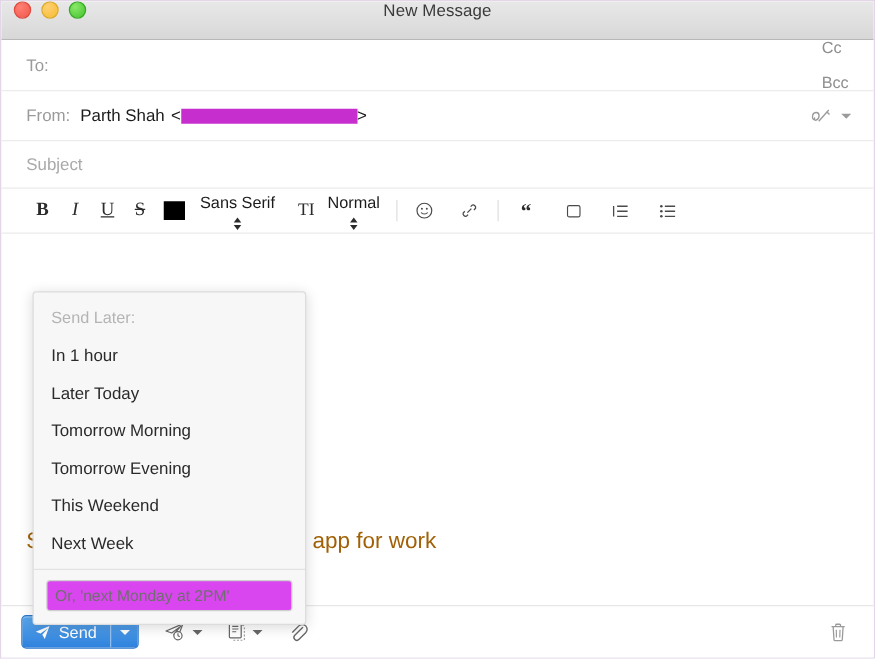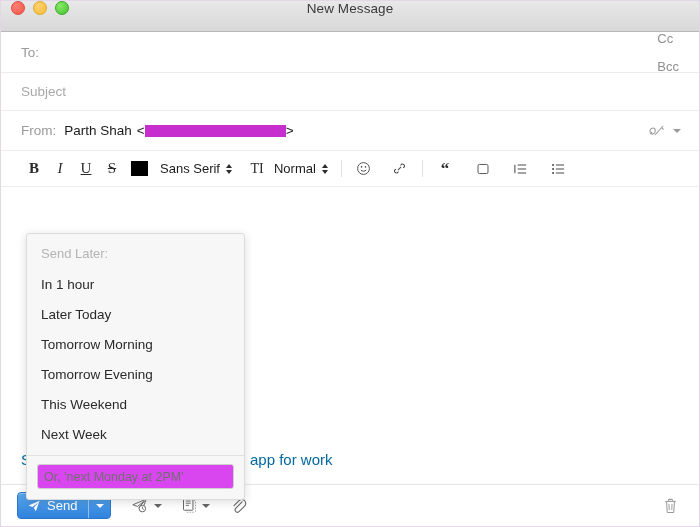--- a/index.html
+++ b/index.html
@@ -154,20 +154,21 @@
     cursor: pointer;
   }
   .fmt-select {
     display: flex;
     align-items: center;
     gap: 5px;
     font-size: 13px;
     color: #1b1b1b;
     cursor: pointer;
     padding: 0 4px;
+    flex-direction: column;
   }
   .stepper {
     display: inline-flex;
     flex-direction: column;
     line-height: 0;
     margin-left: 1px;
   }
   .stepper .up, .stepper .dn {
     width: 0; height: 0;
     border-left: 3.5px solid transparent;
@@ -184,25 +185,24 @@
   }
 
   
   .body-area {
     position: relative;
     padding: 16px 20px 0 20px;
     height: 270px;
     box-sizing: border-box;
   }
   .body-text {
-    font-size: 15px;
-    color: #0369a1;
+    font-size: 18px;
+    color: #a16207;
     line-height: 1.4;
     white-space: pre;
-    margin-top: 29px;
   }
 
   
   .popover {
     position: absolute;
     left: 25px;
     top: 232px;
     width: 219px;
     background: #f7f7f7;
     border: 1px solid #dcdcdc;
@@ -325,40 +325,40 @@
 
   <div class="hdr-row to-row">
     <span class="hdr-label">To:</span>
     <span class="hdr-value"></span>
     <span class="ccbcc">
       <span>Cc</span>
       <span>Bcc</span>
     </span>
   </div>
 
-  <div class="hdr-row subj-row">
-    <span class="placeholder-text">Subject</span>
-  </div>
-
   <div class="hdr-row from-row">
     <span class="hdr-label">From:</span>
     <span class="hdr-value">
       <span>Parth Shah</span>
       <span class="angle" style="margin-left:5px">&lt;</span>
       <span class="redaction"></span>
       <span class="angle">&gt;</span>
     </span>
     <span class="sig-icon">
       <svg width="22" height="16" viewBox="0 0 22 16" fill="none" aria-hidden="true">
         <path d="M3 11 C1 9, 2 5, 5 5 C8 5, 8 10, 5 11 C3.5 11.6, 3 10, 4 9" stroke="#9b9b9b" stroke-width="1.1" fill="none"></path>
         <path d="M7 12 L15 3" stroke="#9b9b9b" stroke-width="1.1"></path>
         <path d="M13.6 4.6 L15.6 6.6" stroke="#9b9b9b" stroke-width="1.1"></path>
       </svg>
       <span class="chev"></span>
     </span>
+  </div>
+
+  <div class="hdr-row subj-row">
+    <span class="placeholder-text">Subject</span>
   </div>
 
   <div class="fmt-toolbar">
     <span class="fmt-btn bold">B</span>
     <span class="fmt-btn italic">I</span>
     <span class="fmt-btn underline">U</span>
     <span class="fmt-btn strike">S</span>
     <span class="color-swatch"></span>
     <span class="fmt-select">
       <span>Sans Serif</span>

